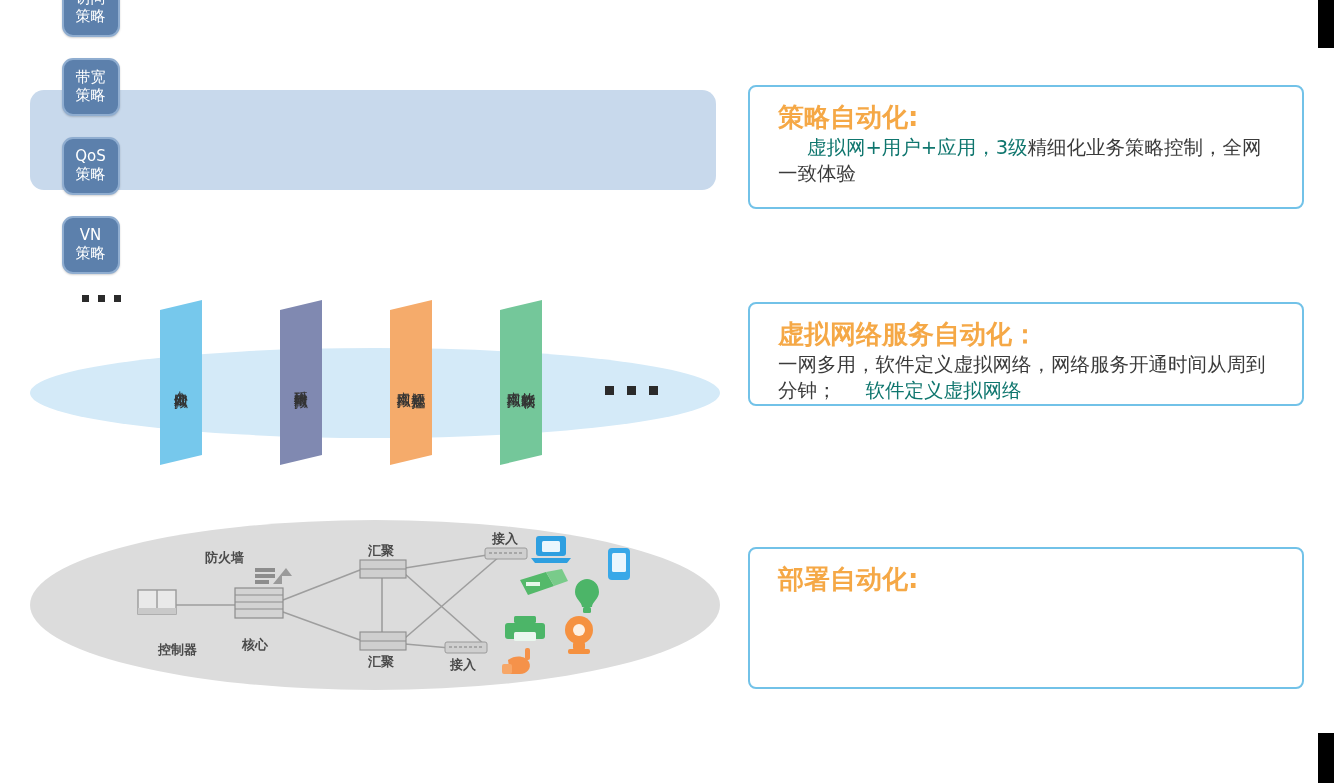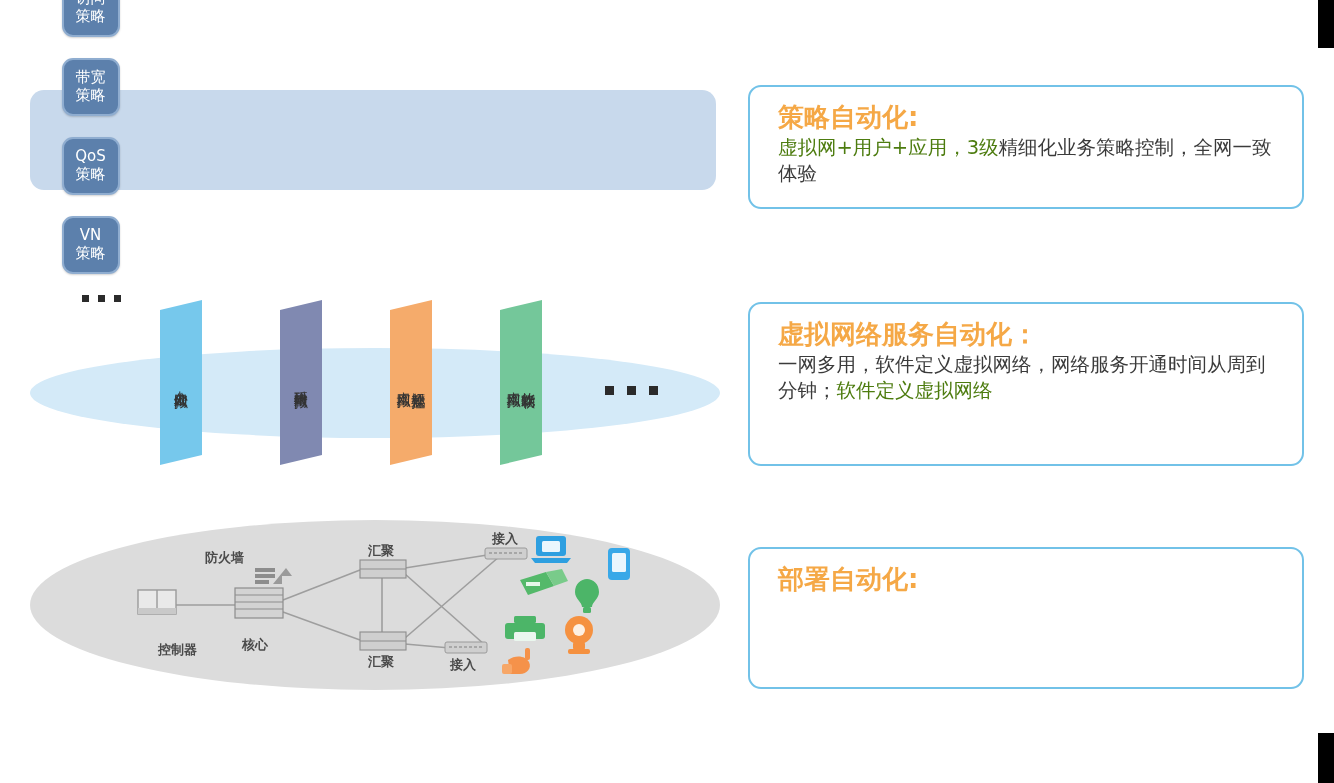--- a/index.html
+++ b/index.html
@@ -57,27 +57,27 @@
 
   
   .topo{position:absolute;left:30px;top:520px;width:690px;height:170px;}
   .topo-ellipse{position:absolute;left:0;top:0;width:690px;height:170px;
       border-radius:50%;background:#dcdcdc;}
   .topo svg{position:absolute;left:0;top:0;}
   .topo-label{position:absolute;color:#4a4a4a;font-size:13px;font-weight:bold;white-space:nowrap;}
 
   
   .card{position:absolute;left:748px;width:556px;border:2px solid #72c2e8;
-      border-radius:13px;background:#ffffff;box-sizing:border-box;padding:16px 22px 18px 28px;}
+      border-radius:8px;background:#ffffff;box-sizing:border-box;padding:16px 22px 18px 28px;}
   #card-1{top:85px;height:124px;}
-  #card-2{top:302px;height:164px;}
+  #card-2{top:302px;height:104px;}
   #card-3{top:547px;height:142px;}
   .card-title{font-size:26px;font-weight:bold;color:#f5a846;line-height:1.15;margin:0 0 2px 0;}
   .card-body{font-size:19.5px;color:#3b3b3b;line-height:1.34;margin:0;}
-  .hl{color:#4d7c0f;}
+  .hl{color:#0f766e;margin-left:29px;}
 </style>
 </head>
 <body>
 
 <div class="stage">
 
   <div class="corner-mark" id="mark-tr"></div>
   <div class="corner-mark" id="mark-br"></div>
 
   <div class="ctrl-panel">

